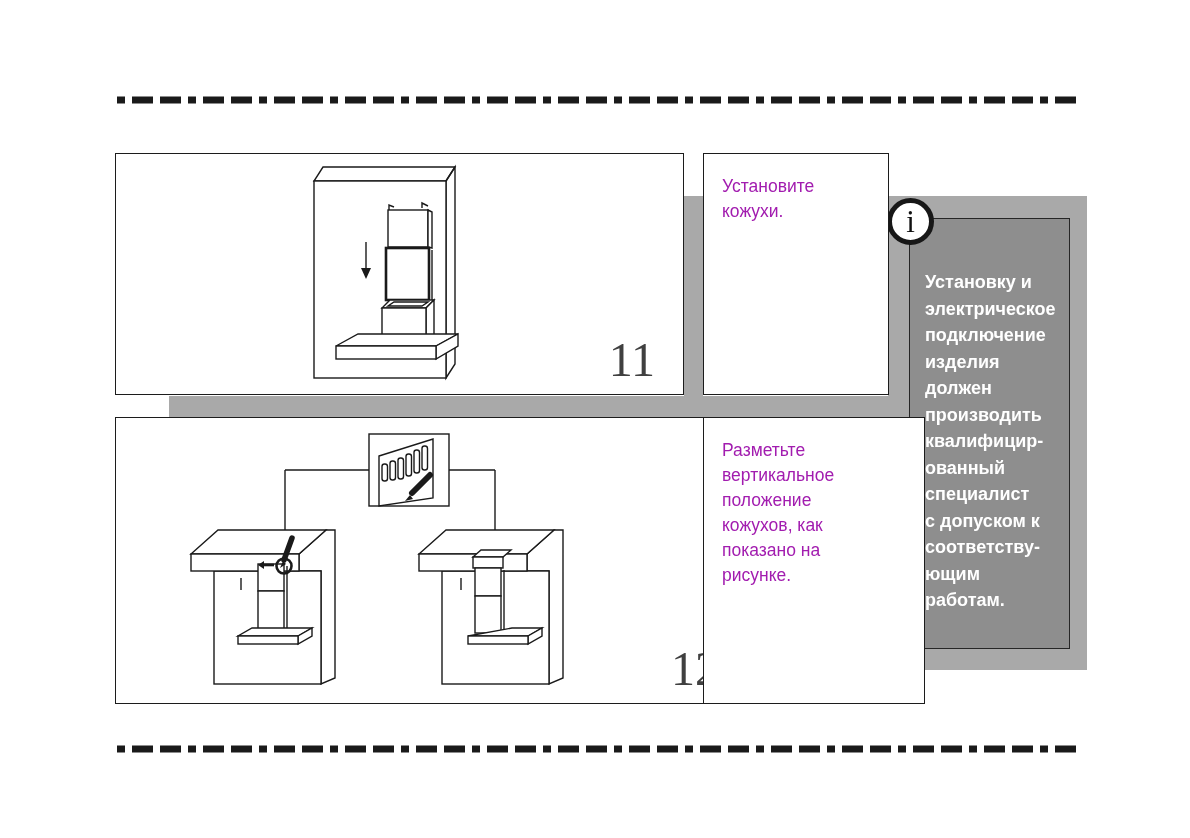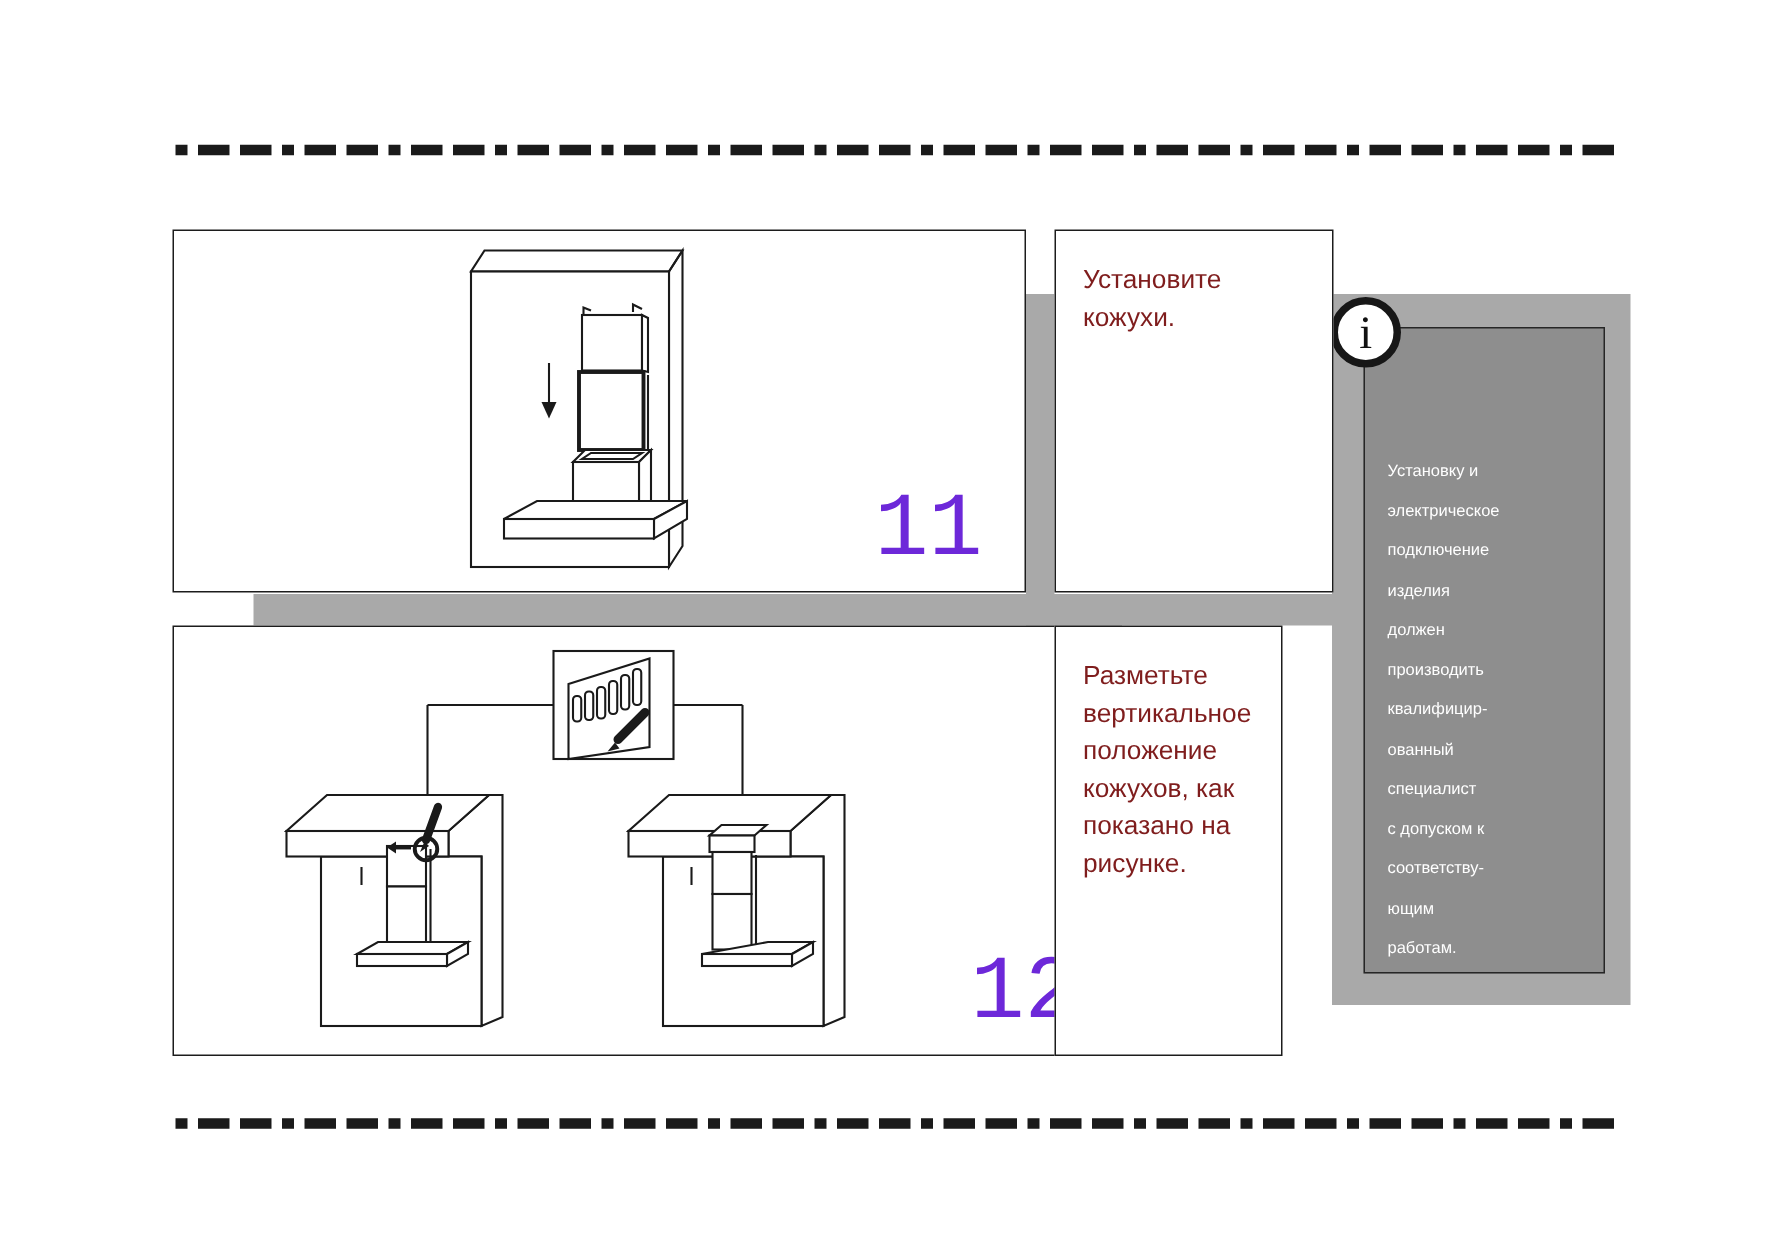--- a/index.html
+++ b/index.html
@@ -12,39 +12,39 @@
   .gray{background:#a9a9a9;}
   .v-strip{left:684px;top:196px;width:19px;height:472px;}
   .h-band{left:169px;top:396px;width:719px;height:21px;}
   
   .panel{
     background:#ffffff;border:1.5px solid #1c1c1c;box-sizing:border-box;
   }
   .fig-panel-11{left:115px;top:153px;width:569px;height:242px;}
   .fig-panel-12{left:115px;top:417px;width:633px;height:287px;}
   .txt-panel-1{left:703px;top:153px;width:186px;height:242px;}
-  .txt-panel-2{left:703px;top:417px;width:152px;height:287px;}
+  .txt-panel-2{left:703px;top:417px;width:222px;height:287px;}
   .instruction{
     padding:20px 12px 0 18px;font-size:17.5px;line-height:25px;
-    white-space:pre-line;color:#7f1d1d;
+    white-space:pre-line;color:#a21caf;
   }
   .step-number{
     position:absolute;right:28px;bottom:10px;
-    font-family:Liberation Mono, monospace;
-    font-size:60px;line-height:1;color:#6d28d9;font-weight:400;
+    font-family:Liberation Serif, serif;
+    font-size:48px;line-height:1;color:#404040;font-weight:400;
   }
   
   .info-panel{left:888px;top:196px;width:199px;height:474px;background:#a9a9a9;}
   .info-box{
     position:absolute;left:21px;top:22px;width:161px;height:431px;
     background:#8e8e8e;border:1.5px solid #262626;box-sizing:border-box;
   }
   .info-text{
-    padding:50px 6px 0 15px;font-size:11px;line-height:26.5px;font-weight:normal;
-    color:#ffffff;white-space:pre-line;margin-top:32px;
+    padding:50px 6px 0 15px;font-size:18px;line-height:26.5px;font-weight:bold;
+    color:#ffffff;white-space:pre-line;
   }
   .info-icon{
     left:887px;top:198px;width:47px;height:47px;border:5px solid #171717;
     border-radius:50%;background:#ffffff;box-sizing:border-box;
     display:flex;align-items:center;justify-content:center;
     font-family:"Liberation Serif","DejaVu Serif",serif;
     font-size:31px;line-height:1;color:#111;
   }
   .sep{left:115px;width:968px;height:10px;}
   .sep-top{top:95px;}

